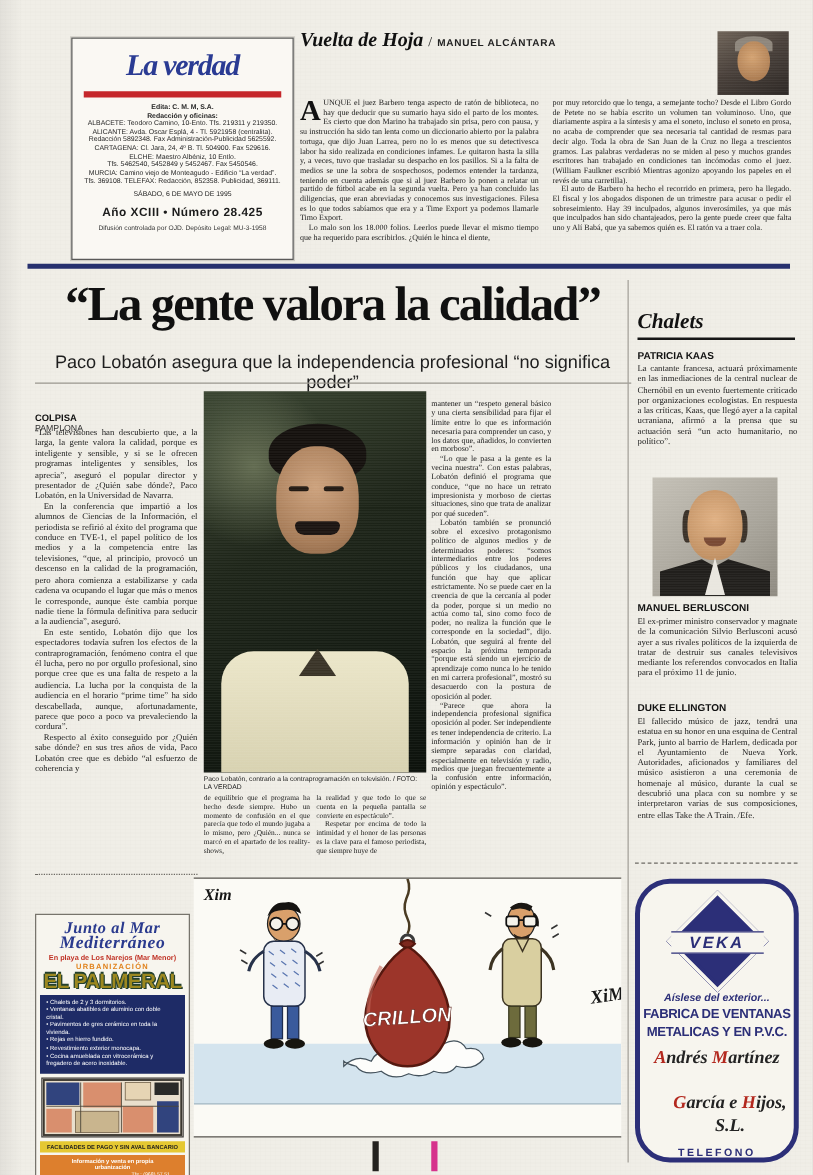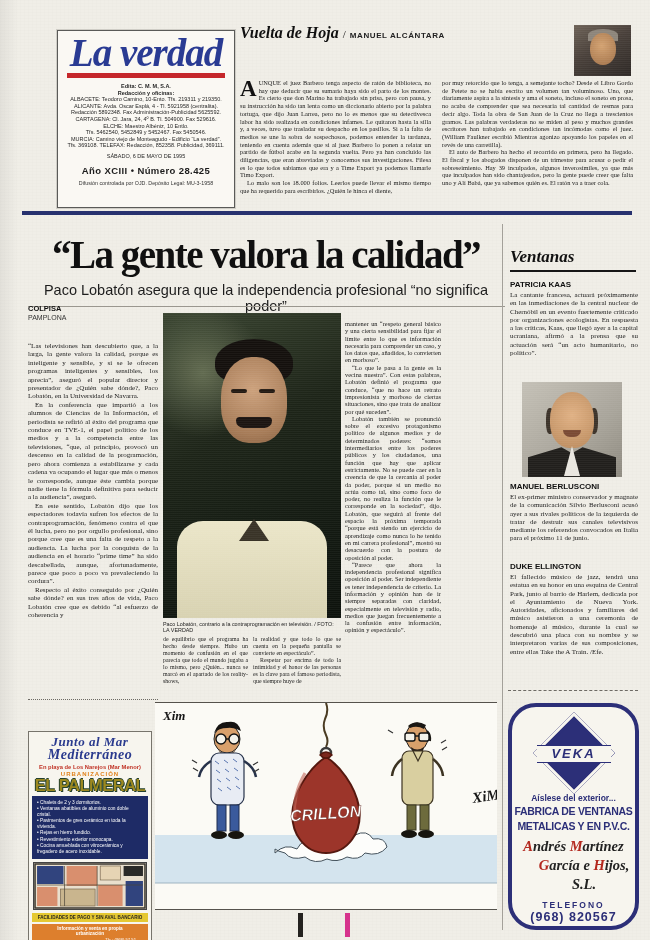--- a/index.html
+++ b/index.html
@@ -4,21 +4,21 @@
 <style>
   html,body{margin:0;padding:0;}
   body{width:650px;height:940px;background:#d8d6d0;font-family:"Liberation Serif","DejaVu Serif",serif;}
   .page{position:relative;width:650px;height:940px;background:#f0eee7;overflow:hidden;
         background-image:linear-gradient(90deg,#e2e0da 0,#f0eee7 18px),linear-gradient(270deg,#d9d7d1 0,rgba(240,238,231,0) 16px);}
   .noise{position:absolute;inset:0;pointer-events:none;opacity:.35;
          background-image:repeating-linear-gradient(0deg,rgba(120,115,105,.05) 0 1px,transparent 1px 3px),
                           repeating-linear-gradient(90deg,rgba(120,115,105,.04) 0 1px,transparent 1px 4px);}
   
   .masthead{position:absolute;left:57px;top:30px;width:176px;height:176px;background:#faf8f3;border:1px solid #5a5a58;box-shadow:0 0 0 1px #cfcdc6;}
-  .mh-title{font-style:italic;font-weight:bold;font-size:39px;color:#2a3b93;text-align:center;margin-top:4px;letter-spacing:-1px;line-height:36px;}
+  .mh-title{font-style:italic;font-weight:bold;font-size:24px;color:#2a3b93;text-align:center;margin-top:4px;letter-spacing:-1px;line-height:36px;}
   .mh-redbar{height:5px;background:#c5272b;margin:2px 9px 5px;}
   .mh-small{font-family:"Liberation Sans","DejaVu Sans",sans-serif;font-size:5.5px;line-height:6.6px;color:#262626;text-align:center;}
   .mh-edita{font-weight:bold;}
   .mh-date{margin-top:4px;}
   .mh-issue{font-family:"Liberation Sans","DejaVu Sans",sans-serif;font-weight:bold;font-size:9.5px;text-align:center;margin-top:5px;letter-spacing:.4px;color:#1c1c1c;}
   .mh-legal{font-family:"Liberation Sans","DejaVu Sans",sans-serif;font-size:5.3px;text-align:center;margin-top:4px;color:#333;}
   
   .op-header{position:absolute;left:240px;top:24px;width:330px;}
   .op-section{font-style:italic;font-weight:bold;font-size:16px;color:#101010;}
   .op-sep{font-size:11px;color:#101010;}
@@ -28,24 +28,24 @@
   .op-face{position:absolute;left:16px;top:8px;width:26px;height:32px;border-radius:48%;background:radial-gradient(circle at 45% 40%,#d3a271,#9f7048);}
   .op-hair{position:absolute;left:14px;top:4px;width:30px;height:12px;border-radius:50% 50% 0 0;background:#8d857b;}
   .op-cols{position:absolute;left:240px;top:79px;width:394px;height:129px;}
   .op-col{position:absolute;top:0;height:129px;width:191px;overflow:hidden;font-size:6.4px;line-height:7.7px;text-align:justify;color:#1c1c1c;}
   .op-col p{margin:0;}
   .op-col p.ind{text-indent:7px;}
   .dropcap{float:left;font-size:23px;line-height:19px;font-weight:bold;padding-right:2px;color:#111;}
   
   .navy-rule{position:absolute;left:22px;top:211px;width:610px;height:4px;background:#27316e;}
   
-  .headline{position:absolute;left:26px;top:222px;width:480px;text-align:center;font-weight:bold;font-size:39px;letter-spacing:-1.5px;color:#101010;line-height:44px;margin-top:11px;}
+  .headline{position:absolute;left:26px;top:222px;width:480px;text-align:center;font-weight:bold;font-size:39px;letter-spacing:-1.5px;color:#101010;line-height:44px;}
   .subhead{position:absolute;left:26px;top:282px;width:480px;text-align:center;font-family:"Liberation Sans","DejaVu Sans",sans-serif;font-size:14.5px;color:#1e1e1e;}
   .sub-rule{position:absolute;left:28px;top:306px;width:477px;height:1px;background:#9a978f;}
-  .byline{position:absolute;left:28px;top:304px;font-family:"Liberation Sans","DejaVu Sans",sans-serif;}
+  .byline{position:absolute;left:28px;top:330px;font-family:"Liberation Sans","DejaVu Sans",sans-serif;}
   .by-agency{font-weight:bold;font-size:7.5px;color:#111;}
   .by-place{font-size:7px;color:#333;margin-top:1px;}
   .acol{position:absolute;overflow:hidden;text-align:justify;color:#1b1b1b;}
   .acol p{margin:0 0 0 0;}
   .acol p.ind{text-indent:7px;}
   .col1{left:28px;top:342px;width:130px;height:356px;font-size:7px;line-height:8.4px;}
   .col2{left:163px;top:636px;width:85px;height:62px;font-size:5.9px;line-height:7px;}
   .col3{left:253px;top:636px;width:88px;height:62px;font-size:5.9px;line-height:7px;}
   .col4{left:345px;top:320px;width:96px;height:392px;font-size:6.4px;line-height:7.3px;}
   
@@ -95,21 +95,21 @@
   .comic{position:absolute;left:155px;top:702px;width:342px;height:206px;background:#fbfaf5;border-top:1px solid #55524c;border-bottom:1px solid #55524c;overflow:hidden;}
   .comic-title{position:absolute;left:8px;top:5px;font-style:italic;font-weight:bold;font-size:13px;color:#161616;}
   .comic svg{position:absolute;inset:0;}
   .regmark-k{position:absolute;left:298px;top:913px;width:5px;height:24px;background:#24221f;}
   .regmark-m{position:absolute;left:345px;top:913px;width:5px;height:24px;background:#d6338c;}
   
   .ad-veka{position:absolute;left:508px;top:703px;width:131px;height:227px;box-sizing:border-box;border:4px solid #2c2f78;border-radius:28px;background:#f7f5ee;text-align:center;overflow:hidden;}
   .av-diamond-wrap{position:relative;width:100%;height:84px;}
   .av-diamond{position:absolute;left:50%;top:46px;width:58px;height:58px;margin-left:-29px;margin-top:-29px;background:#2c2f78;transform:rotate(45deg);box-shadow:inset 0 0 0 3px #f7f5ee,inset 0 0 0 6px #2c2f78;}
   .av-band{position:absolute;left:50%;top:38px;width:74px;margin-left:-37px;background:#f7f5ee;border-top:1px solid #2c2f78;border-bottom:1px solid #2c2f78;font-family:"Liberation Sans","DejaVu Sans",sans-serif;font-weight:bold;font-style:italic;font-size:13px;letter-spacing:2px;color:#2c2f78;line-height:16px;}
-  .av-tag{font-family:"Liberation Sans","DejaVu Sans",sans-serif;font-weight:bold;font-size:8.5px;color:#2c2f78;margin-top:2px;}
+  .av-tag{font-family:"Liberation Sans","DejaVu Sans",sans-serif;font-weight:bold;font-style:italic;font-size:8.5px;color:#2c2f78;margin-top:2px;}
   .av-fab{font-family:"Liberation Sans","DejaVu Sans",sans-serif;font-weight:bold;font-size:10.5px;line-height:11.5px;color:#2c2f78;letter-spacing:-.3px;margin-top:3px;}
   .av-co{font-style:italic;font-weight:bold;font-size:14.5px;line-height:19px;color:#232323;margin-top:5px;}
   .red-init{color:#b3281e;}
   .av-tel-label{font-family:"Liberation Sans","DejaVu Sans",sans-serif;font-weight:bold;font-size:8.5px;letter-spacing:2px;color:#2c2f78;margin-top:6px;}
   .av-tel{font-family:"Liberation Sans","DejaVu Sans",sans-serif;font-weight:bold;font-size:12.5px;color:#2c2f78;letter-spacing:1px;}
 </style>
 </head>
 <body>
 
 <div class="page">
@@ -192,21 +192,21 @@
     <p class="ind">Respetar por encima de todo la intimidad y el honor de las personas es la clave para el famoso periodista, que siempre huye de</p>
   </div>
   <div class="acol col4">
     <p>mantener un “respeto general básico y una cierta sensibilidad para fijar el límite entre lo que es información necesaria para comprender un caso, y los datos que, añadidos, lo convierten en morboso”.</p>
     <p class="ind">“Lo que le pasa a la gente es la vecina nuestra”. Con estas palabras, Lobatón definió el programa que conduce, “que no hace un retrato impresionista y morboso de ciertas situaciones, sino que trata de analizar por qué suceden”.</p>
     <p class="ind">Lobatón también se pronunció sobre el excesivo protagonismo político de algunos medios y de determinados poderes: “somos intermediarios entre los poderes públicos y los ciudadanos, una función que hay que aplicar estrictamente. No se puede caer en la creencia de que la cercanía al poder da poder, porque si un medio no actúa como tal, sino como foco de poder, no realiza la función que le corresponde en la sociedad”, dijo. Lobatón, que seguirá al frente del espacio la próxima temporada “porque está siendo un ejercicio de aprendizaje como nunca lo he tenido en mi carrera profesional”, mostró su desacuerdo con la postura de oposición al poder.</p>
     <p class="ind">“Parece que ahora la independencia profesional significa oposición al poder. Ser independiente es tener independencia de criterio. La información y opinión han de ir siempre separadas con claridad, especialmente en televisión y radio, medios que juegan frecuentemente a la confusión entre información, opinión y espectáculo”.</p>
   </div>
 
   <div class="vsep"></div>
-  <div class="personal-head">Ventanas</div>
+  <div class="personal-head">Chalets</div>
 
   <div class="p-item pi-0">
     <div class="p-item-name">PATRICIA KAAS</div>
     <div class="p-item-text">La cantante francesa, actuará próximamente en las inmediaciones de la central nuclear de Chernóbil en un evento fuertemente criticado por organizaciones ecologistas. En respuesta a las críticas, Kaas, que llegó ayer a la capital ucraniana, afirmó a la prensa que su actuación será “un acto humanitario, no político”.</div>
   </div>
 
   <div class="photo-silvio">
     <div class="ps-hairL"></div>
     <div class="ps-hairR"></div>
     <div class="ps-face"></div>
@@ -331,17 +331,17 @@
 
   <div class="ad-veka">
     <div class="av-diamond-wrap">
       <div class="av-diamond"></div>
       <div class="av-band">VEKA</div>
     </div>
     <div class="av-tag">Aíslese del exterior...</div>
     <div class="av-fab">FABRICA DE VENTANAS</div>
     <div class="av-fab">METALICAS Y EN P.V.C.</div>
     <div class="av-co"><span class="red-init">A</span><span>ndrés </span><span class="red-init">M</span><span>artínez</span></div>
-    <div class="av-co" style="margin-top:0;padding-left:21px;"><span class="red-init">G</span><span>arcía e </span><span class="red-init">H</span><span>ijos, S.L.</span></div>
+    <div class="av-co" style="margin-top:17px;padding-left:21px;"><span class="red-init">G</span><span>arcía e </span><span class="red-init">H</span><span>ijos, S.L.</span></div>
     <div class="av-tel-label">TELEFONO</div>
     <div class="av-tel">(968) 820567</div>
   </div>
 </div>
 
 </body></html>

